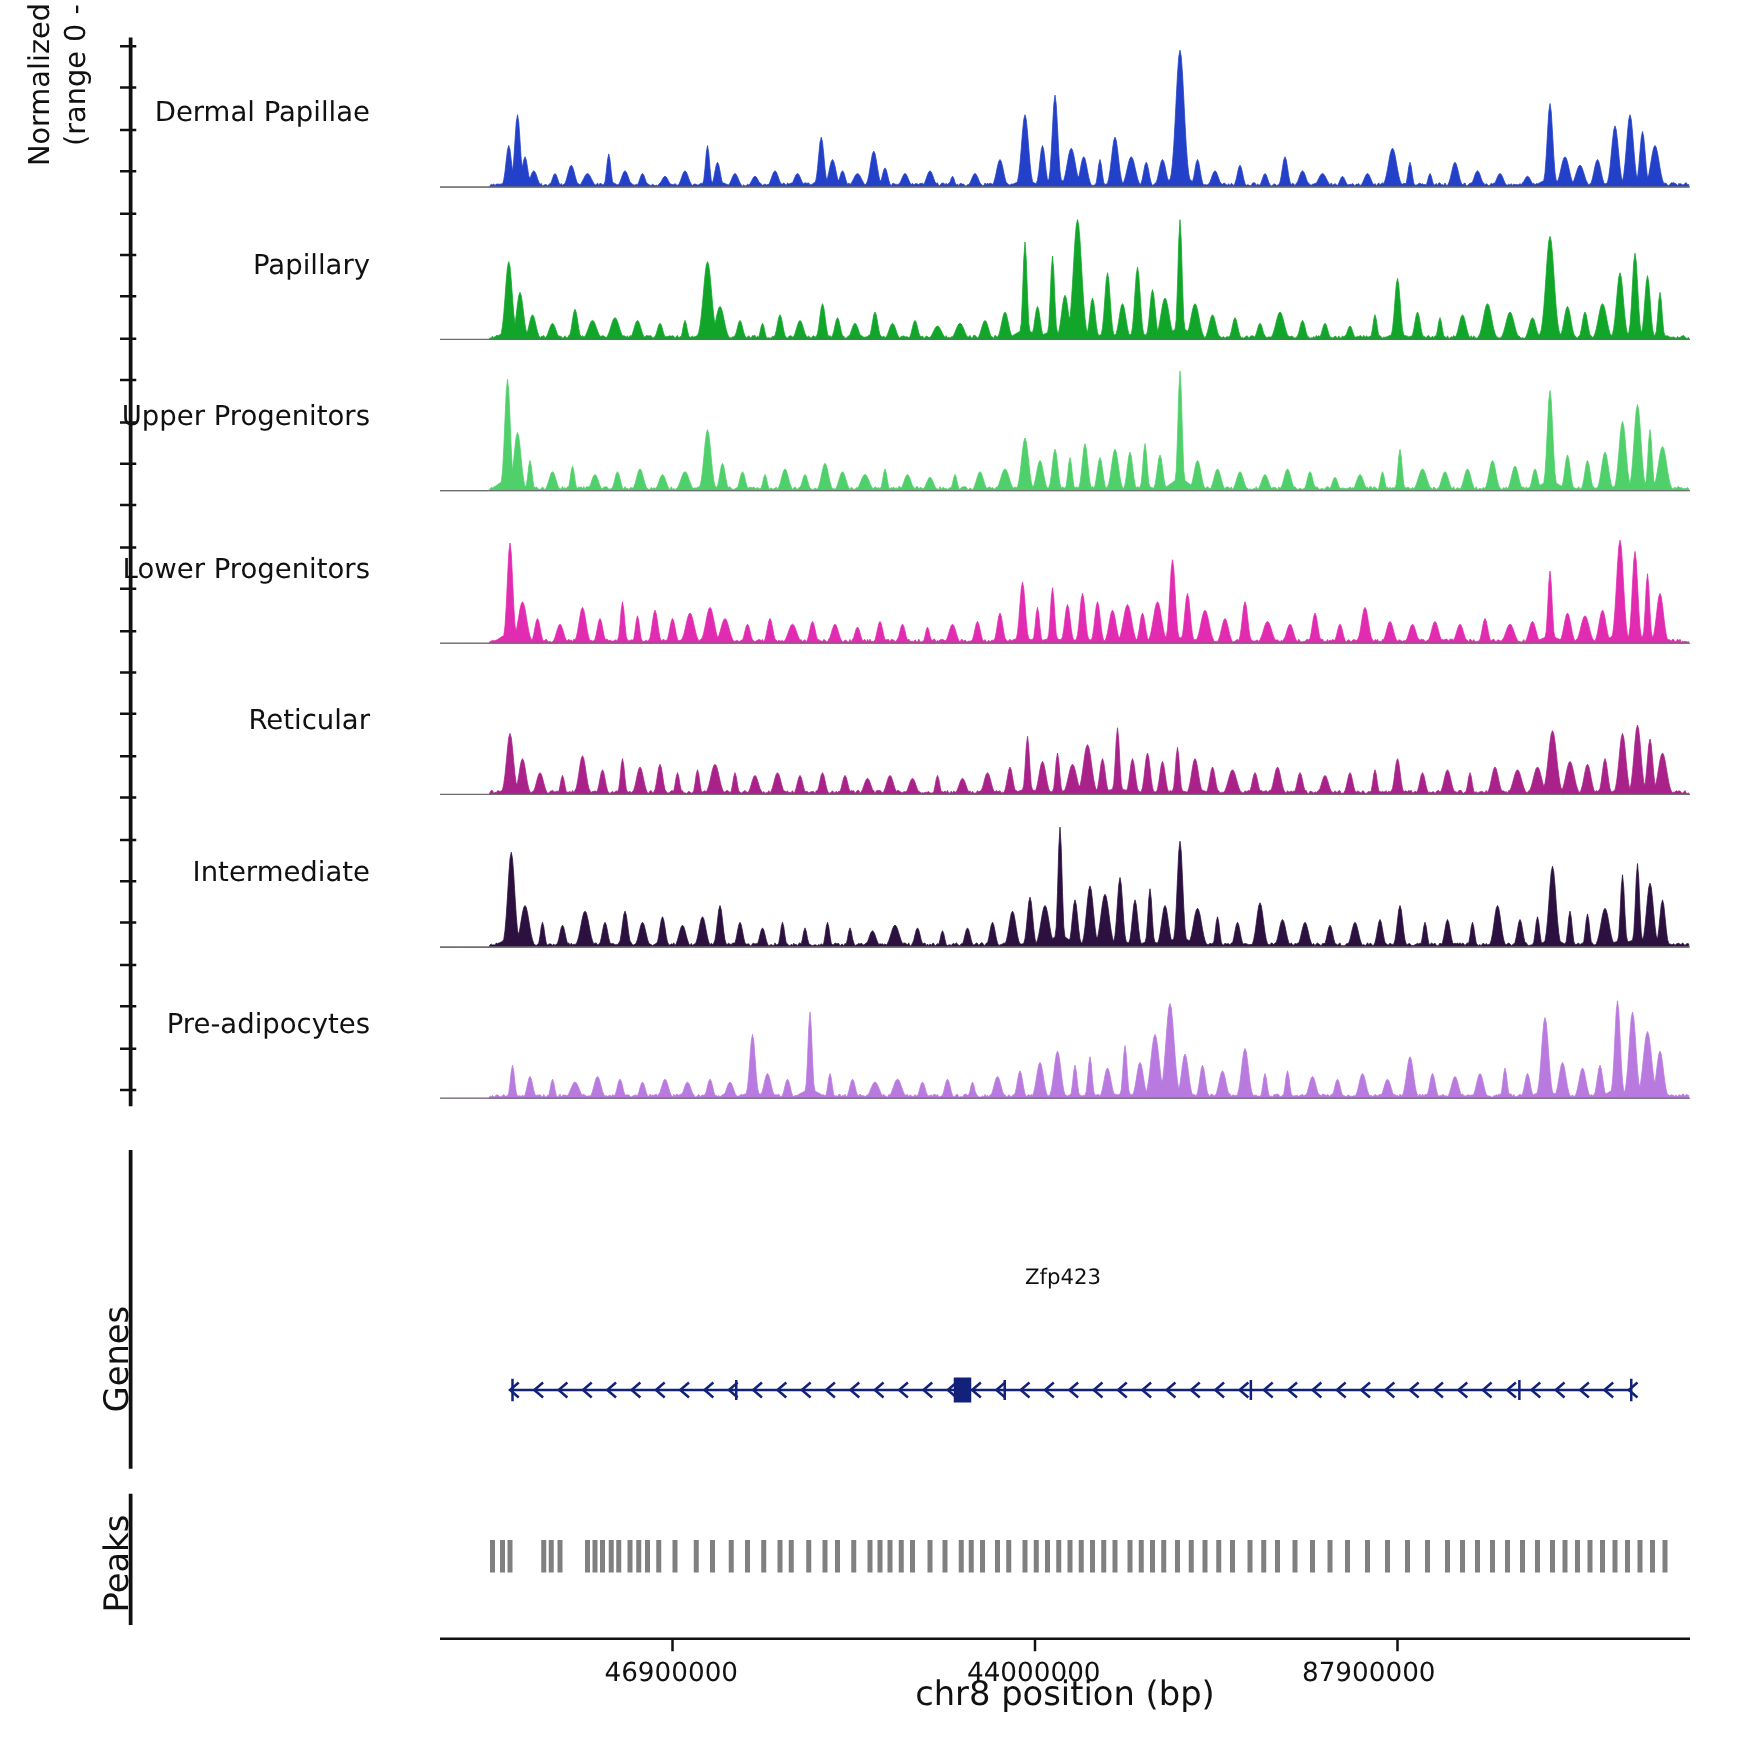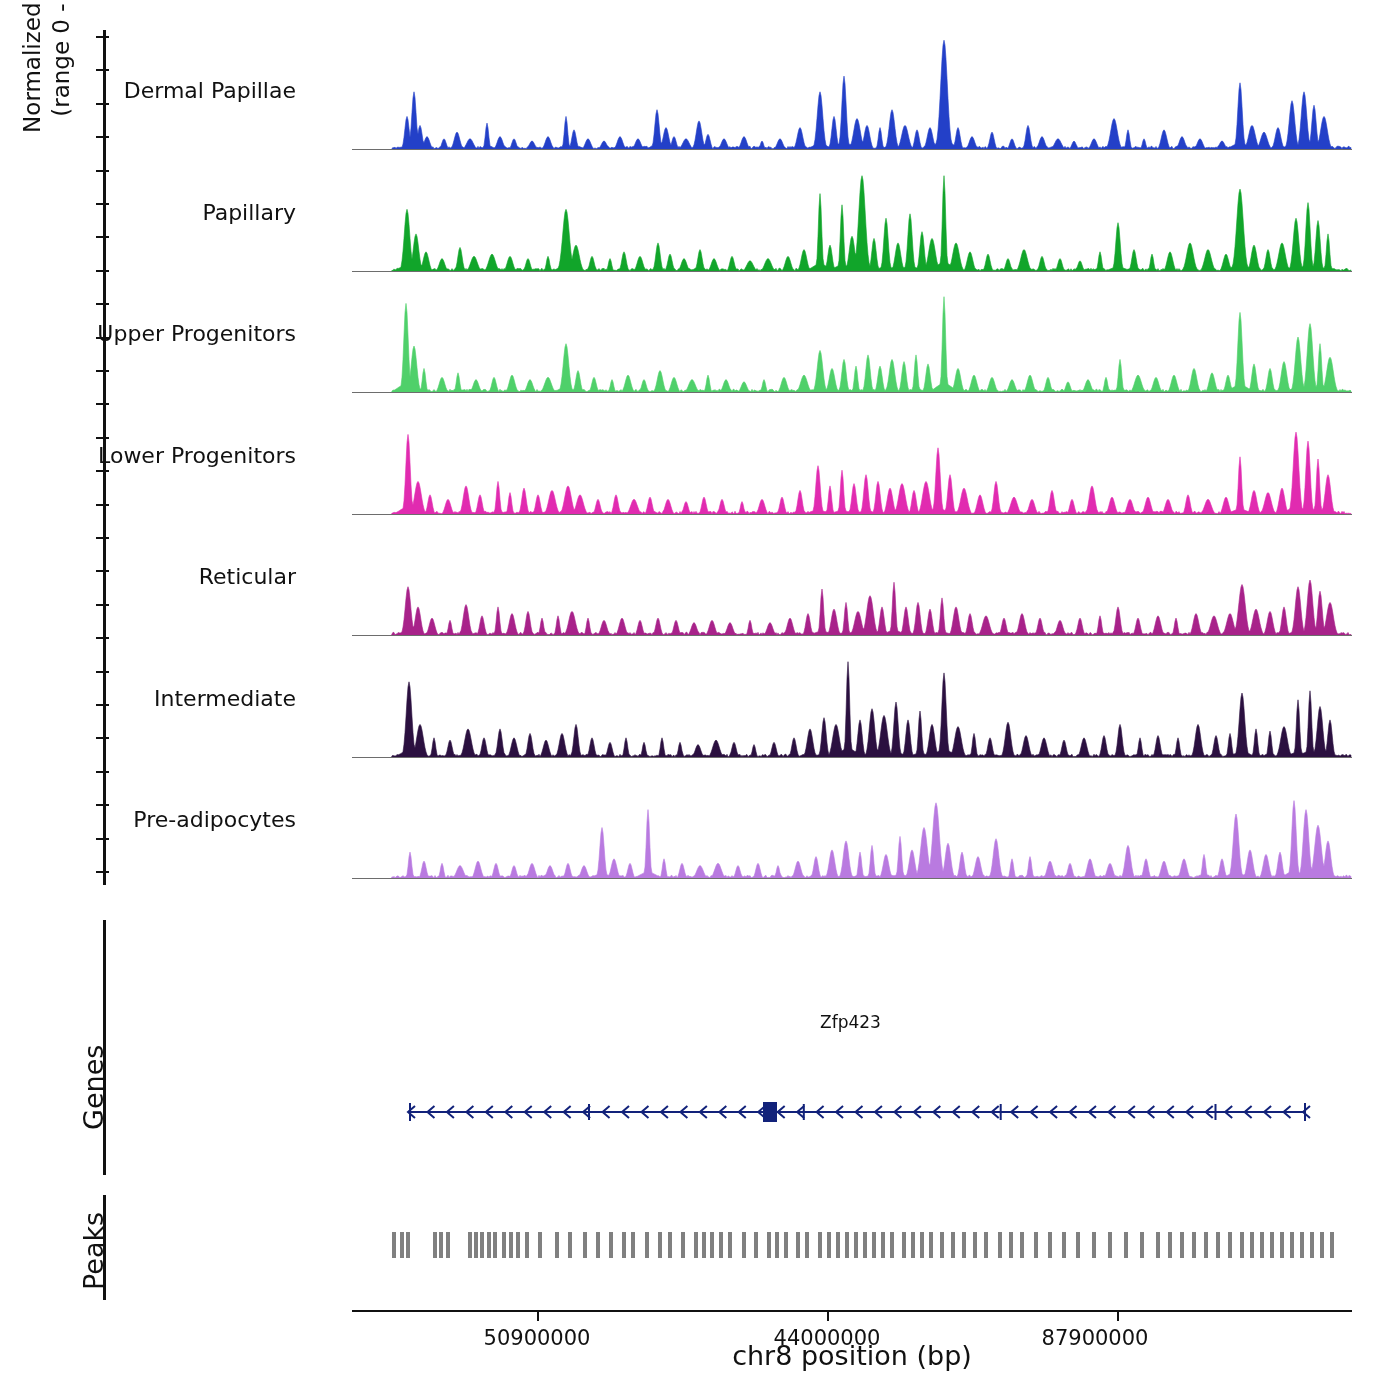--- a/index.html
+++ b/index.html
@@ -395,21 +395,21 @@
       <div class="peak" style="left: 938px; width: 4px;"></div>
       <div class="peak" style="left: 948px; width: 4px;"></div>
       <div class="peak" style="left: 958px; width: 4px;"></div>
       <div class="peak" style="left: 968px; width: 4px;"></div>
       <div class="peak" style="left: 978px; width: 4px;"></div>
     </div>
 
   <div class="xaxis-line" style="top:1310px;"></div>
   <div id="xticks">
       <div class="xtick" style="left: 537px; top: 1312px;"></div>
-      <div class="xticklabel" style="left: 537px; top: 1326px;">50900000</div>
+      <div class="xticklabel" style="left: 537px; top: 1326px;">46900000</div>
       <div class="xtick" style="left: 827px; top: 1312px;"></div>
       <div class="xticklabel" style="left: 827px; top: 1326px;">44000000</div>
       <div class="xtick" style="left: 1117px; top: 1312px;"></div>
       <div class="xticklabel" style="left: 1095px; top: 1326px;">87900000</div>
     </div>
   <div class="xaxis-title" style="top:1340px;">chr8 position (bp)</div>
 
 </div>
 
 </body></html>

